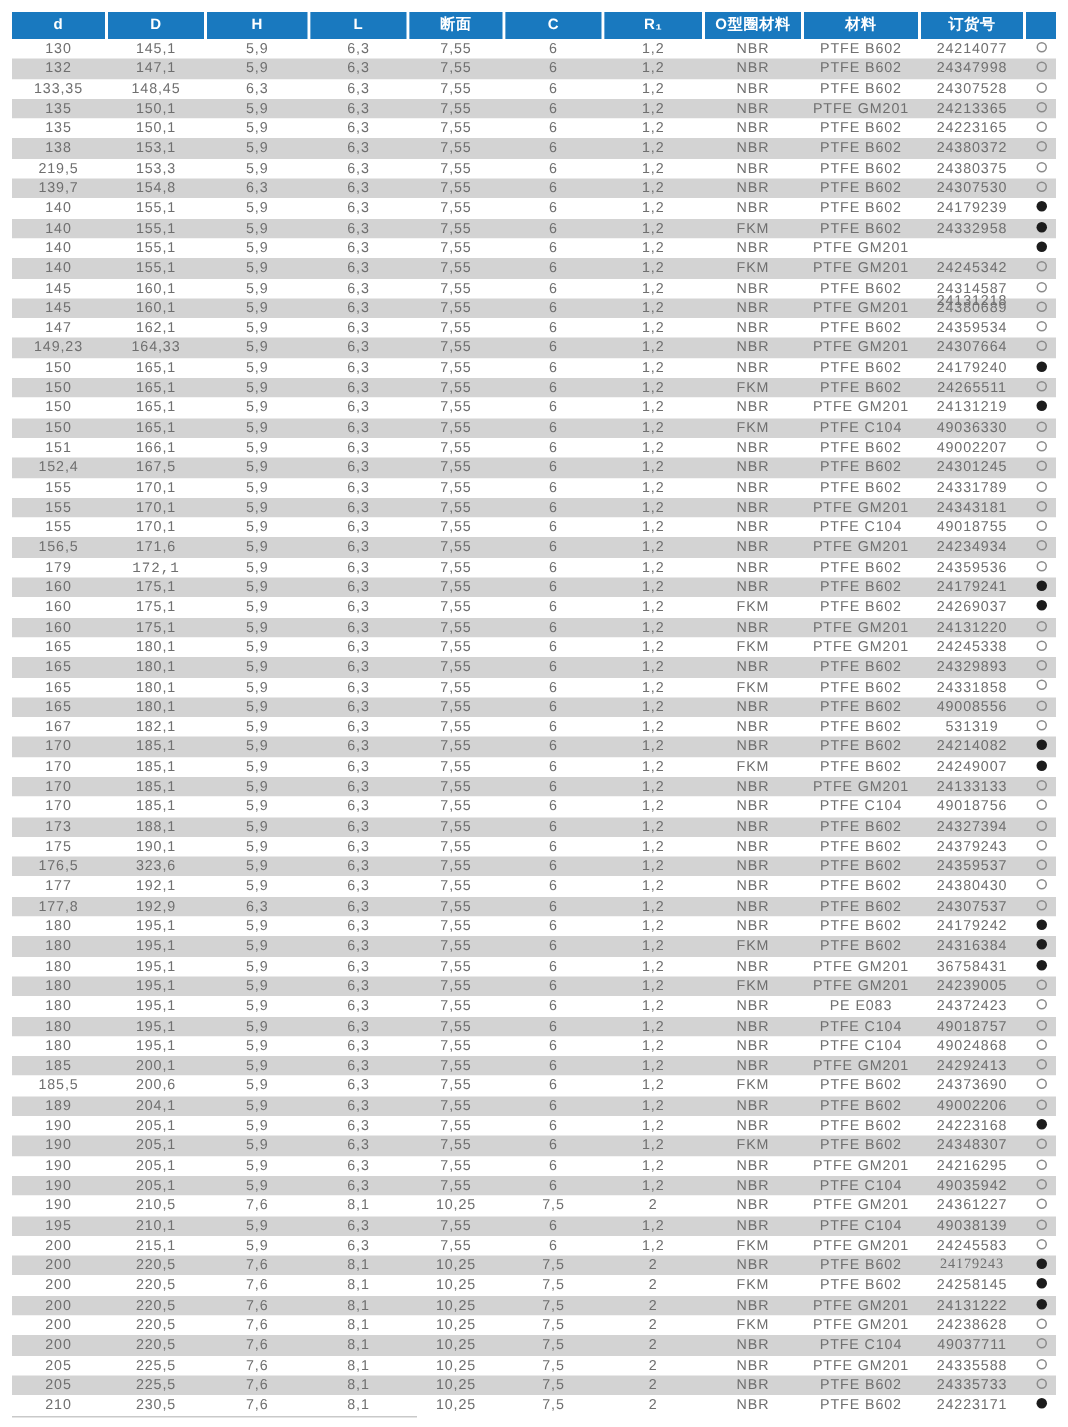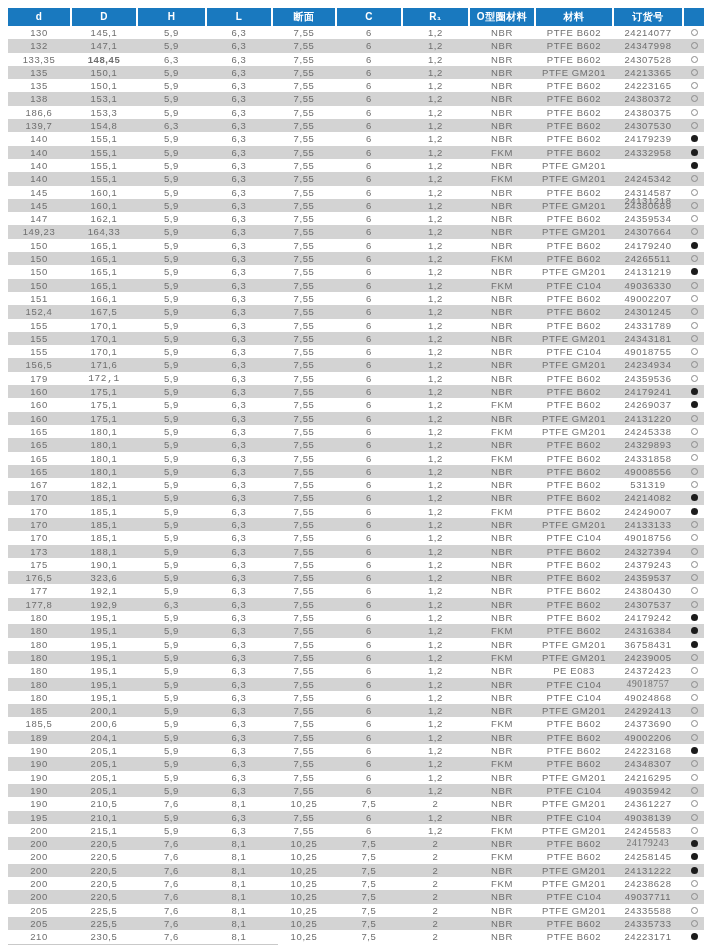--- a/index.html
+++ b/index.html
@@ -110,21 +110,21 @@
         <div class="cell" style="width: 64px; color: rgb(111, 111, 111);">7,55</div>
         <div class="cell" style="width: 66px; color: rgb(111, 111, 111);">6</div>
         <div class="cell" style="width: 67px; color: rgb(111, 111, 111);">1,2</div>
         <div class="cell" style="width: 66px; color: rgb(111, 111, 111);">NBR</div>
         <div class="cell" style="width: 78px; color: rgb(111, 111, 111);">PTFE B602</div>
         <div class="cell" style="width: 70px; color: rgb(111, 111, 111);">24347998</div>
         <div class="cell" style="width: 20px; color: rgb(111, 111, 111);"><span class="sym hollow"></span></div>
       </div>
       <div class="row">
         <div class="cell" style="width: 64px; color: rgb(111, 111, 111);">133,35</div>
-        <div class="cell" style="width: 66px; color: rgb(111, 111, 111); font-weight: bold;">148,45</div>
+        <div class="cell" style="width: 66px; color: rgb(111, 111, 111);">148,45</div>
         <div class="cell" style="width: 69px; color: rgb(111, 111, 111);">6,3</div>
         <div class="cell" style="width: 66px; color: rgb(111, 111, 111);">6,3</div>
         <div class="cell" style="width: 64px; color: rgb(111, 111, 111);">7,55</div>
         <div class="cell" style="width: 66px; color: rgb(111, 111, 111);">6</div>
         <div class="cell" style="width: 67px; color: rgb(111, 111, 111);">1,2</div>
         <div class="cell" style="width: 66px; color: rgb(111, 111, 111);">NBR</div>
         <div class="cell" style="width: 78px; color: rgb(111, 111, 111);">PTFE B602</div>
         <div class="cell" style="width: 70px; color: rgb(111, 111, 111);">24307528</div>
         <div class="cell" style="width: 20px; color: rgb(111, 111, 111);"><span class="sym hollow"></span></div>
       </div>
@@ -161,21 +161,21 @@
         <div class="cell" style="width: 66px; color: rgb(111, 111, 111);">6,3</div>
         <div class="cell" style="width: 64px; color: rgb(111, 111, 111);">7,55</div>
         <div class="cell" style="width: 66px; color: rgb(111, 111, 111);">6</div>
         <div class="cell" style="width: 67px; color: rgb(111, 111, 111);">1,2</div>
         <div class="cell" style="width: 66px; color: rgb(111, 111, 111);">NBR</div>
         <div class="cell" style="width: 78px; color: rgb(111, 111, 111);">PTFE B602</div>
         <div class="cell" style="width: 70px; color: rgb(111, 111, 111);">24380372</div>
         <div class="cell" style="width: 20px; color: rgb(111, 111, 111);"><span class="sym hollow"></span></div>
       </div>
       <div class="row">
-        <div class="cell" style="width: 64px; color: rgb(111, 111, 111);">186,6</div>
+        <div class="cell" style="width: 64px; color: rgb(111, 111, 111);">219,5</div>
         <div class="cell" style="width: 66px; color: rgb(111, 111, 111);">153,3</div>
         <div class="cell" style="width: 69px; color: rgb(111, 111, 111);">5,9</div>
         <div class="cell" style="width: 66px; color: rgb(111, 111, 111);">6,3</div>
         <div class="cell" style="width: 64px; color: rgb(111, 111, 111);">7,55</div>
         <div class="cell" style="width: 66px; color: rgb(111, 111, 111);">6</div>
         <div class="cell" style="width: 67px; color: rgb(111, 111, 111);">1,2</div>
         <div class="cell" style="width: 66px; color: rgb(111, 111, 111);">NBR</div>
         <div class="cell" style="width: 78px; color: rgb(111, 111, 111);">PTFE B602</div>
         <div class="cell" style="width: 70px; color: rgb(111, 111, 111);">24380375</div>
         <div class="cell" style="width: 20px; color: rgb(111, 111, 111);"><span class="sym hollow"></span></div>
@@ -729,21 +729,21 @@
       <div class="row stripe">
         <div class="cell" style="width: 64px; color: rgb(111, 111, 111);">180</div>
         <div class="cell" style="width: 66px; color: rgb(111, 111, 111);">195,1</div>
         <div class="cell" style="width: 69px; color: rgb(111, 111, 111);">5,9</div>
         <div class="cell" style="width: 66px; color: rgb(111, 111, 111);">6,3</div>
         <div class="cell" style="width: 64px; color: rgb(111, 111, 111);">7,55</div>
         <div class="cell" style="width: 66px; color: rgb(111, 111, 111);">6</div>
         <div class="cell" style="width: 67px; color: rgb(111, 111, 111);">1,2</div>
         <div class="cell" style="width: 66px; color: rgb(111, 111, 111);">NBR</div>
         <div class="cell" style="width: 78px; color: rgb(111, 111, 111);">PTFE C104</div>
-        <div class="cell" style="width: 70px; color: rgb(111, 111, 111); font-family: Liberation Serif, serif;">49018757</div>
+        <div class="cell" style="width: 70px; color: rgb(111, 111, 111);">49018757</div>
         <div class="cell" style="width: 20px; color: rgb(111, 111, 111);"><span class="sym hollow"></span></div>
       </div>
       <div class="row">
         <div class="cell" style="width: 64px; color: rgb(111, 111, 111);">180</div>
         <div class="cell" style="width: 66px; color: rgb(111, 111, 111);">195,1</div>
         <div class="cell" style="width: 69px; color: rgb(111, 111, 111);">5,9</div>
         <div class="cell" style="width: 66px; color: rgb(111, 111, 111);">6,3</div>
         <div class="cell" style="width: 64px; color: rgb(111, 111, 111);">7,55</div>
         <div class="cell" style="width: 66px; color: rgb(111, 111, 111);">6</div>
         <div class="cell" style="width: 67px; color: rgb(111, 111, 111);">1,2</div>

